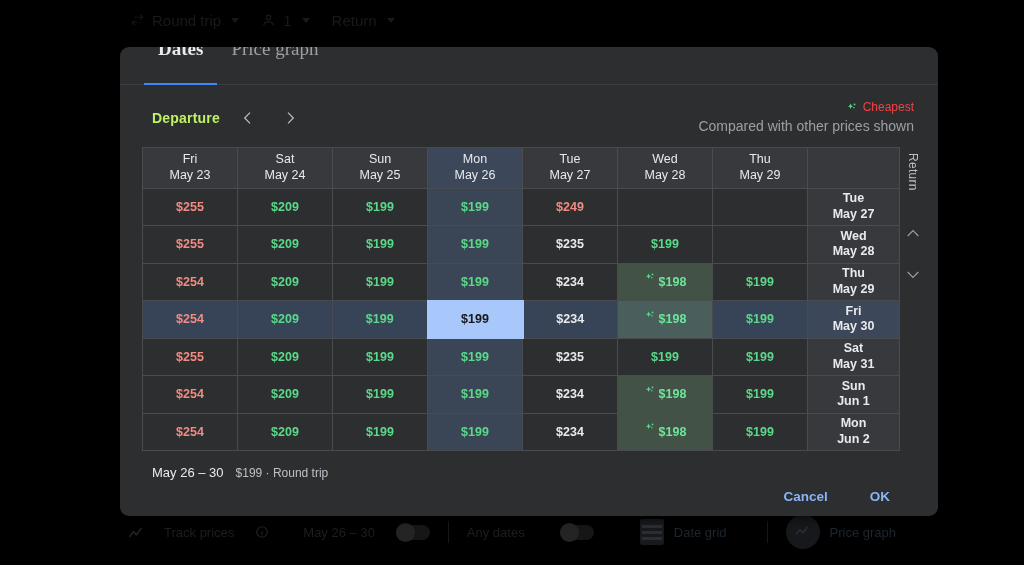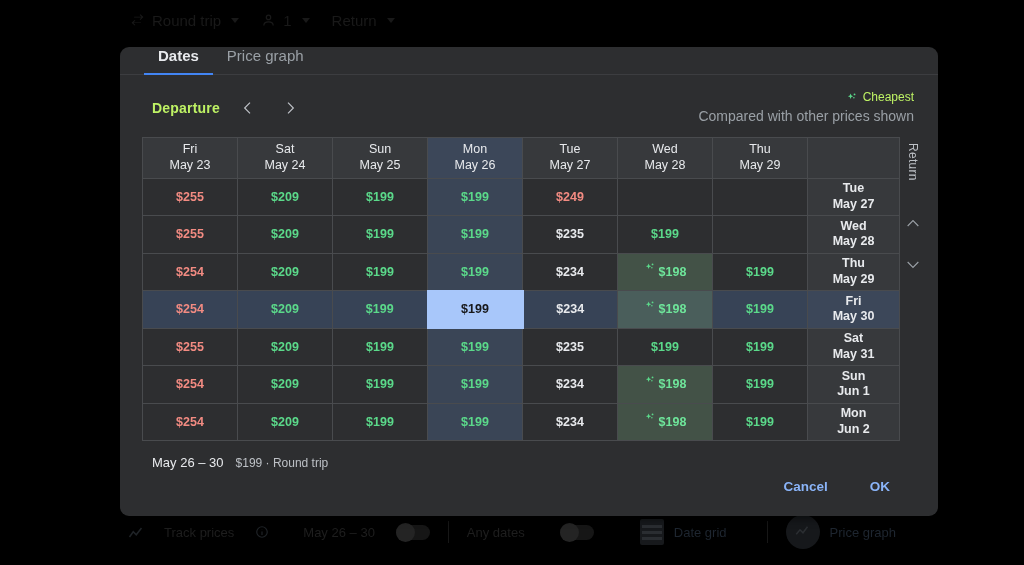--- a/index.html
+++ b/index.html
@@ -72,23 +72,23 @@
     overflow: hidden;
   }
   
   .tabs {
     height: 38px; display: flex; align-items: flex-end;
     padding-left: 24px; gap: 0;
     border-bottom: 1px solid #3c3d40;
     position: relative;
   }
   .tab {
-    font-size: 15px; color: #9aa0a6;
-    padding: 0 14px 10px 14px;
-    position: relative; cursor: pointer;
+    font-size: 19px; color: #9aa0a6;
+    padding: 0 14px 24px 14px;
+    position: relative; cursor: pointer; font-family: Liberation Serif, serif;
   }
   .tab.active { color: #e8eaed; font-weight: bold; }
   .tab.active::after {
     content: ""; position: absolute; left: 0; right: 0; bottom: -1px;
     height: 2px; background: #4285f4;
   }
 
   
   .dep-row {
     display: flex; align-items: center;
@@ -100,21 +100,21 @@
     width: 28px; height: 28px; margin-left: 14px;
     display: flex; align-items: center; justify-content: center;
     color: #bdc1c6; cursor: pointer; border-radius: 50%;
   }
   .navbtn:first-of-type { margin-left: 26px; }
   .legend {
     margin-left: auto; text-align: right; line-height: 1.45;
   }
   .legend-top {
     display: flex; align-items: center; justify-content: flex-end; gap: 5px;
-    font-size: 12px; color: #bef264;
+    font-size: 12px; color: #ef4444;
   }
   .legend-sub { font-size: 14px; color: #9aa0a6; }
 
   
   .grid-wrap { display: flex; padding: 0 16px 0 22px; }
   table.grid {
     border-collapse: collapse;
     table-layout: fixed;
     width: 750px;
   }

